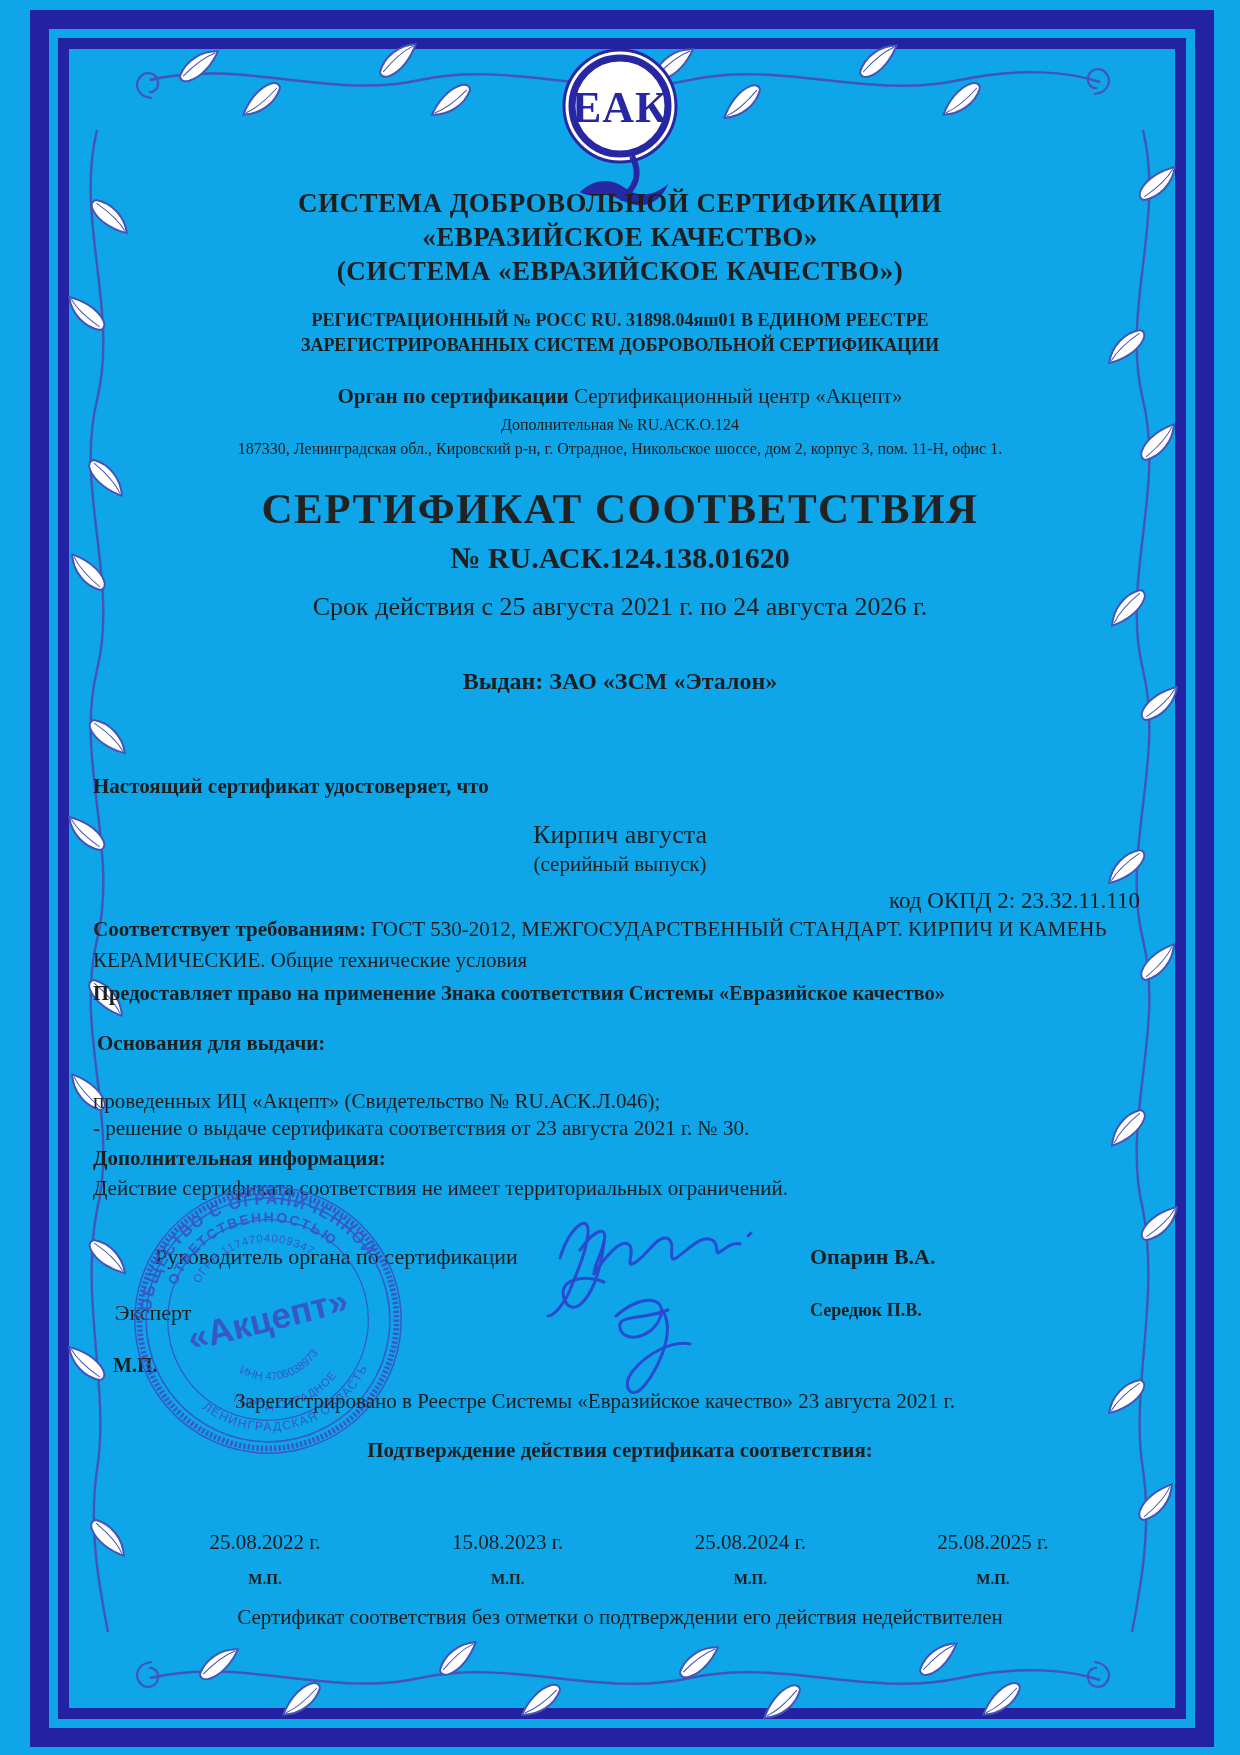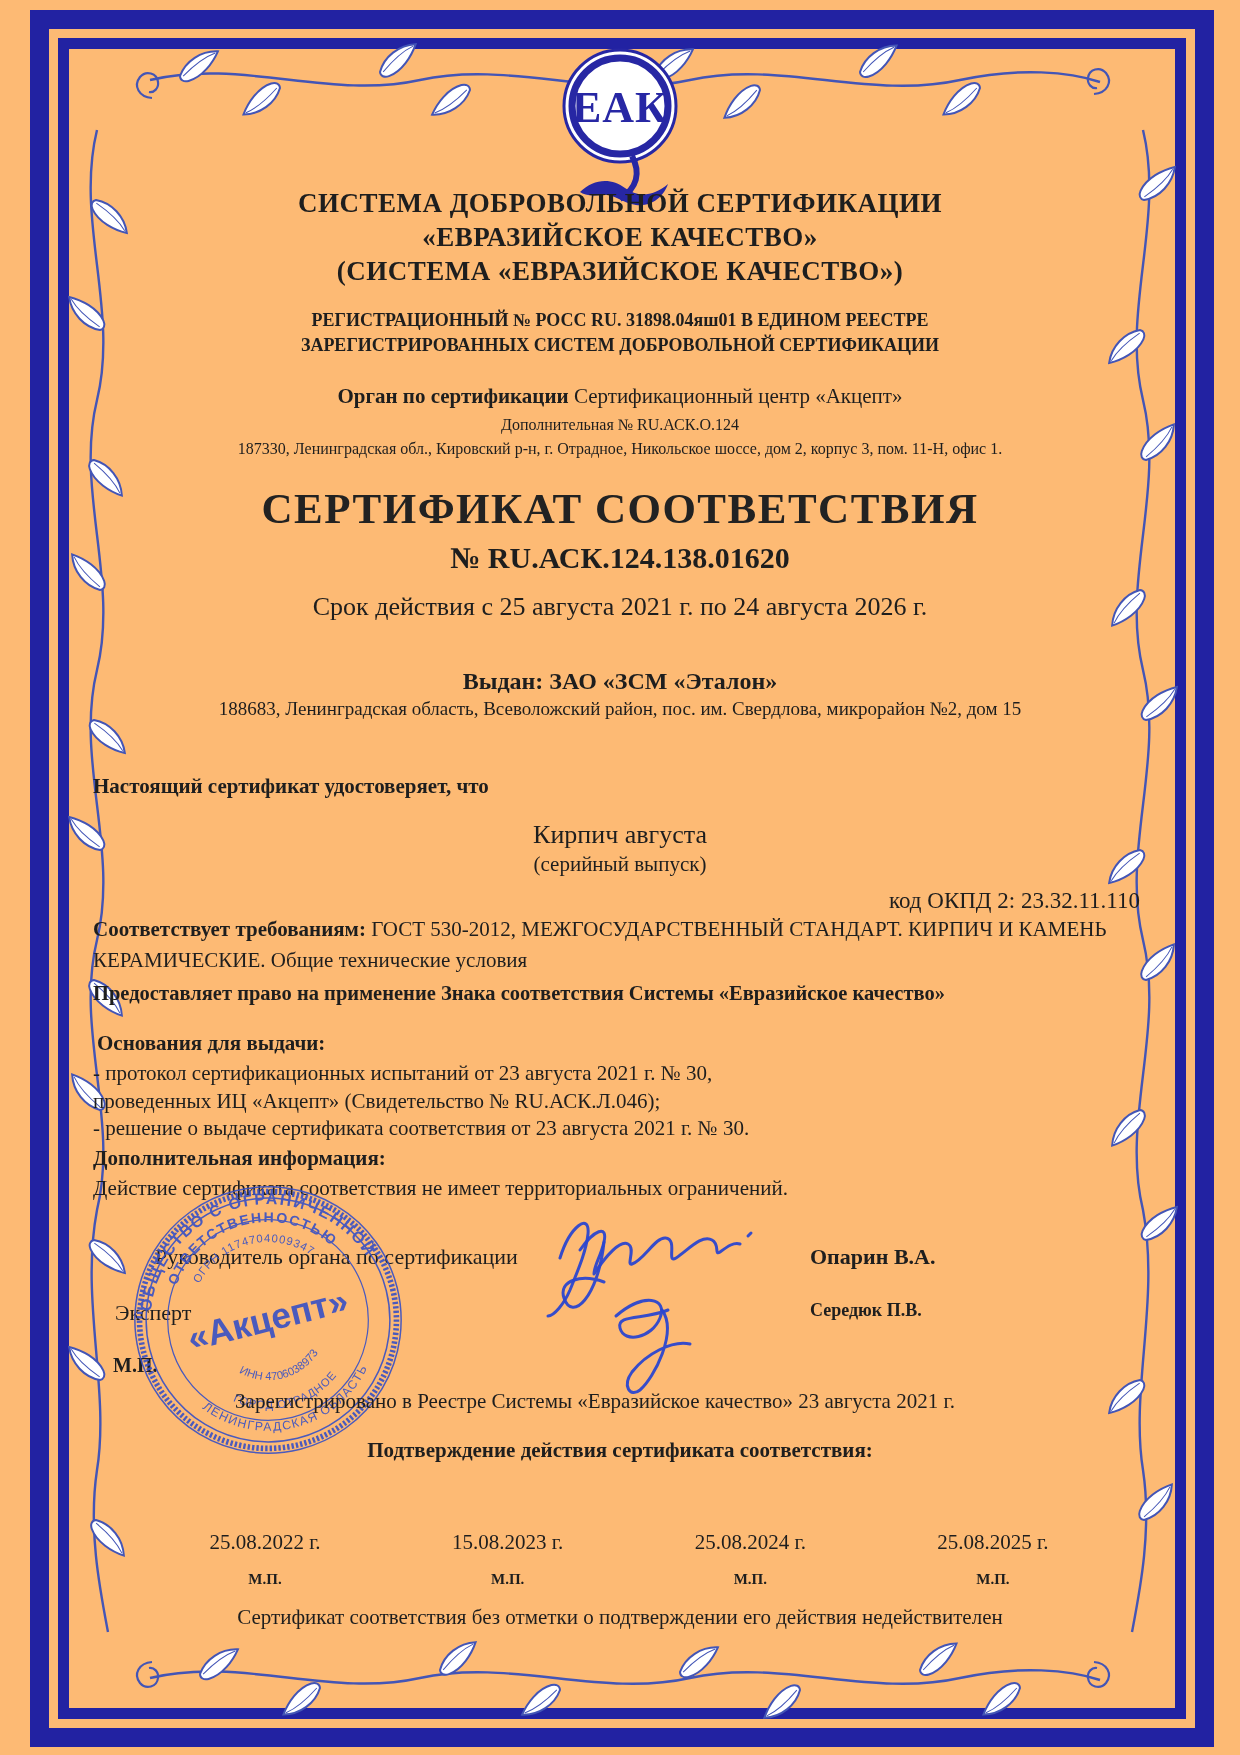--- a/index.html
+++ b/index.html
@@ -1,17 +1,17 @@
 <!DOCTYPE html>
 <html><head>
 <meta charset="utf-8">
 <style>
   html,body{margin:0;padding:0;background:#ffffff;}
   .page{
-    position:relative;width:1240px;height:1755px;background:#fdba74;
+    position:relative;width:1240px;height:1755px;background:#0ea5e9;
     font-family:"Liberation Serif", serif;color:#1e1e1e;overflow:hidden;
   }
   .frame-outer{position:absolute;top:10px;left:30px;right:26px;bottom:8px;border:19px solid #2222a2;}
   .frame-inner{position:absolute;top:38px;left:58px;right:54px;bottom:36px;border:11px solid #2222a2;}
   .ornament{position:absolute;left:0;top:0;width:1240px;height:1755px;pointer-events:none;}
   .vine{fill:none;stroke:#4355b6;stroke-width:2.4;}
   .abs{position:absolute;}
   .ctr{left:110px;width:1020px;text-align:center;}
   .logo-svg{position:absolute;left:528px;top:42px;width:184px;height:172px;}
   .sys-title{top:186px;font-size:27px;font-weight:bold;line-height:34px;letter-spacing:.5px;}
@@ -149,34 +149,32 @@
     <span>Сертификационный центр «Акцепт»</span>
   </div>
 
   <div class="abs ctr svid-line">Дополнительная № RU.АСК.О.124</div>
   <div class="abs ctr addr1">187330, Ленинградская обл., Кировский р-н, г. Отрадное, Никольское шоссе, дом 2, корпус 3, пом. 11-Н, офис 1.</div>
 
   <div class="abs ctr cert-title">СЕРТИФИКАТ СООТВЕТСТВИЯ</div>
   <div class="abs ctr cert-num">№ RU.АСК.124.138.01620</div>
   <div class="abs ctr validity">Срок действия с 25 августа 2021 г. по 24 августа 2026 г.</div>
   <div class="abs ctr vydan">Выдан: ЗАО «ЗСМ «Эталон»</div>
-  <div class="abs ctr addr2">188683, Ленинградская область, Всеволожский район, пос. им. Свердлова, микрорайон №2, дом 15</div>
 
   <div class="abs certifies">Настоящий сертификат удостоверяет, что</div>
   <div class="abs ctr product">Кирпич августа</div>
   <div class="abs ctr serial">(серийный выпуск)</div>
   <div class="abs okpd">код ОКПД 2: 23.32.11.110</div>
 
   <div class="abs complies">
     <b>Соответствует требованиям:</b><span> ГОСТ 530-2012, МЕЖГОСУДАРСТВЕННЫЙ СТАНДАРТ. КИРПИЧ И КАМЕНЬ КЕРАМИЧЕСКИЕ. Общие технические условия</span>
   </div>
   <div class="abs mark-right">Предоставляет право на применение Знака соответствия Системы «Евразийское качество»</div>
 
   <div class="abs grounds-title">Основания для выдачи:</div>
-  <div class="abs g-item1">- протокол сертификационных испытаний от 23 августа 2021 г. № 30,</div>
   <div class="abs g-item2">проведенных ИЦ «Акцепт» (Свидетельство № RU.АСК.Л.046);</div>
   <div class="abs g-item3">- решение о выдаче сертификата соответствия от 23 августа 2021 г. № 30.</div>
   <div class="abs extra-title">Дополнительная информация:</div>
   <div class="abs extra-text">Действие сертификата соответствия не имеет территориальных ограничений.</div>
 
   <div class="abs head-label">Руководитель органа по сертификации</div>
   <div class="abs head-name">Опарин В.А.</div>
   <div class="abs expert-label">Эксперт</div>
   <div class="abs expert-name">Середюк П.В.</div>
   <div class="abs mp-main">М.П.</div>

